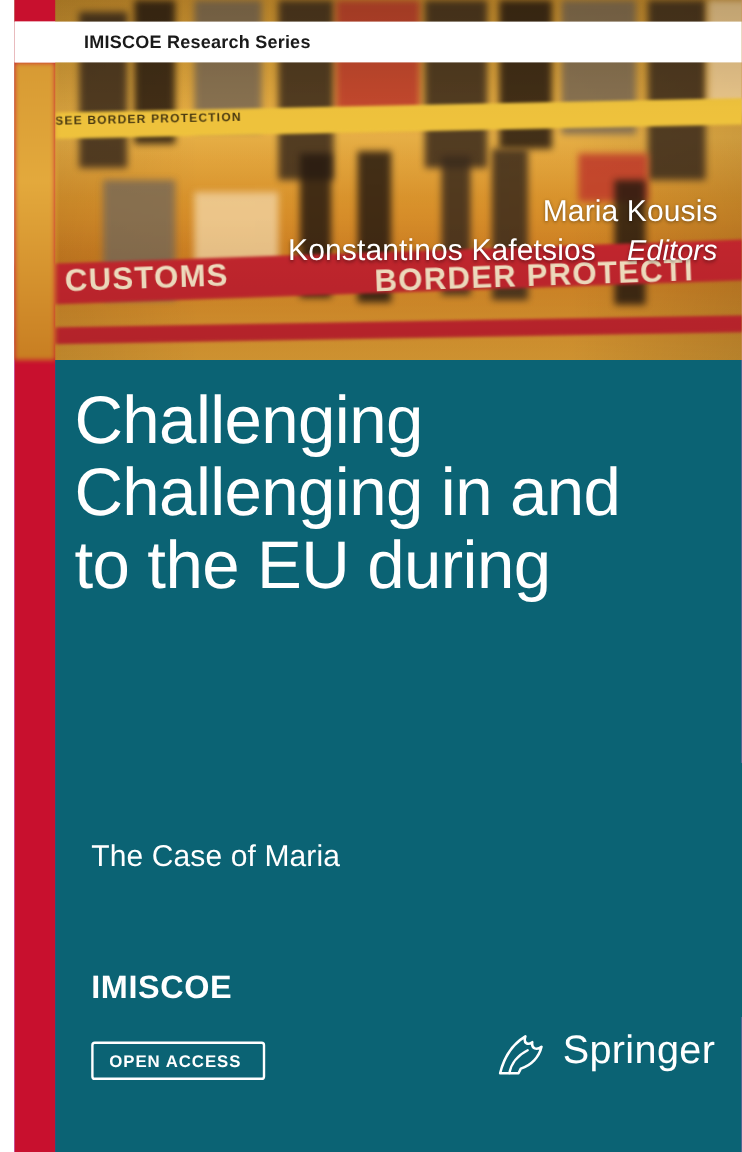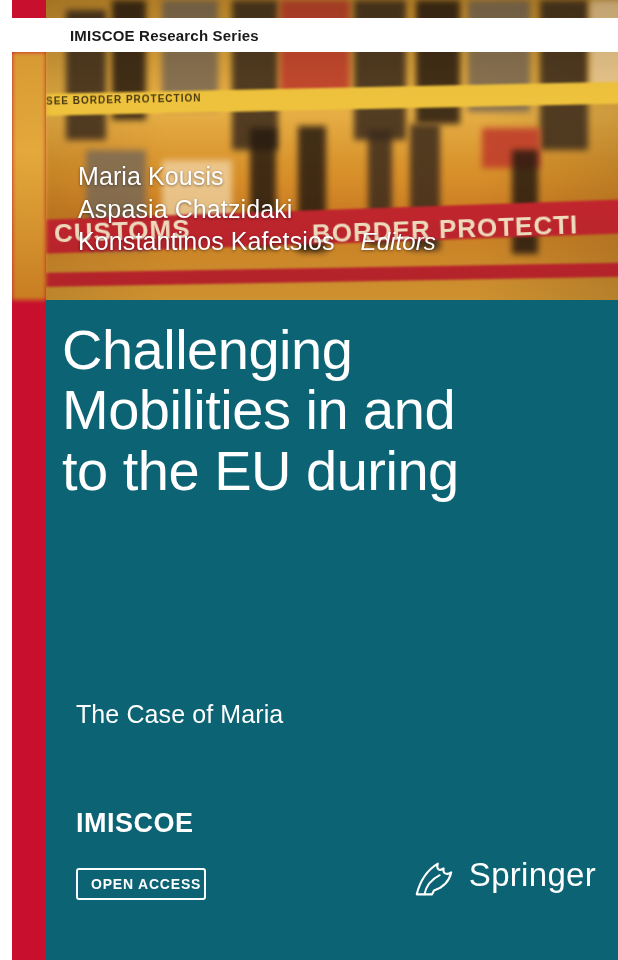--- a/index.html
+++ b/index.html
@@ -127,20 +127,21 @@
     height: 660px;
     background: #0b6374;
   }
 
   
   .authors {
     position: absolute;
     left: 66px;
     top: 160px;
     width: 520px;
+    text-align: right;
   }
   .author-line {
     color: #ffffff;
     font-size: 25px;
     line-height: 1.30;
     letter-spacing: 0.1px;
     text-shadow: 0 1px 3px rgba(0,0,0,0.45);
   }
   .editors-label {
     font-style: italic;
@@ -181,21 +182,21 @@
     font-size: 27px;
     font-weight: bold;
     letter-spacing: 0.5px;
   }
   .open-access {
     position: absolute;
     left: 64px;
     top: 868px;
     border: 2px solid #ffffff;
     border-radius: 3px;
-    padding: 6px 3px 6px 13px;
+    padding: 6px 18px 6px 13px;
     color: #ffffff;
     font-size: 14px;
     font-weight: bold;
     letter-spacing: 0.8px;
   }
   .springer {
     position: absolute;
     right: 34px;
     top: 856px;
     display: flex;
@@ -256,29 +257,28 @@
   <div class="stripe-white-gap"></div>
 
   <div class="body-panel"></div>
 
   <div class="series-bar">
     <span class="series-title">IMISCOE Research Series</span>
   </div>
 
   <div class="authors">
     <div class="author-line">Maria Kousis</div>
-    <div class="author-line">Aspasia Chatzidaki</div>
     <div class="author-line">
       <span>Konstantinos Kafetsios</span><span class="editors-label">Editors</span>
     </div>
   </div>
 
   <div class="title">
     <div>Challenging</div>
-    <div>Mobilities in and</div>
+    <div>Challenging in and</div>
     <div>to the EU during</div>
   </div>
 
   <div class="subtitle">The Case of Maria</div>
 
   <div class="imiscoe-logo">IMISCOE</div>
   <div class="open-access">OPEN ACCESS</div>
 
   <div class="springer">
     <svg class="springer-mark" viewBox="0 0 48 48">

